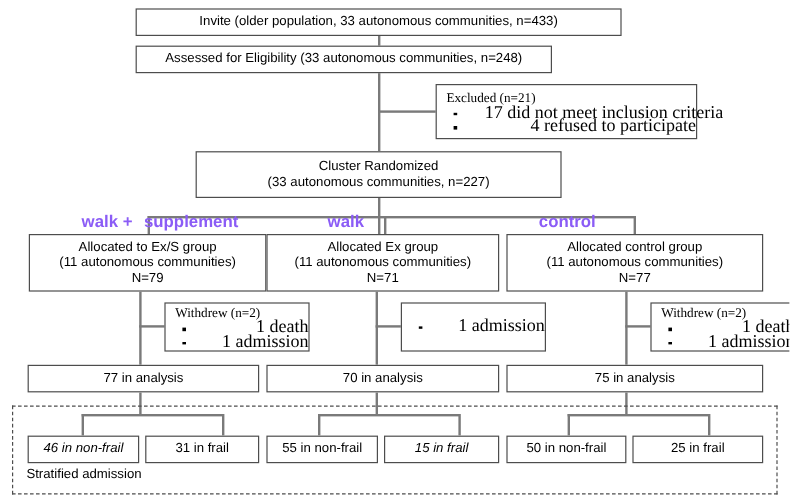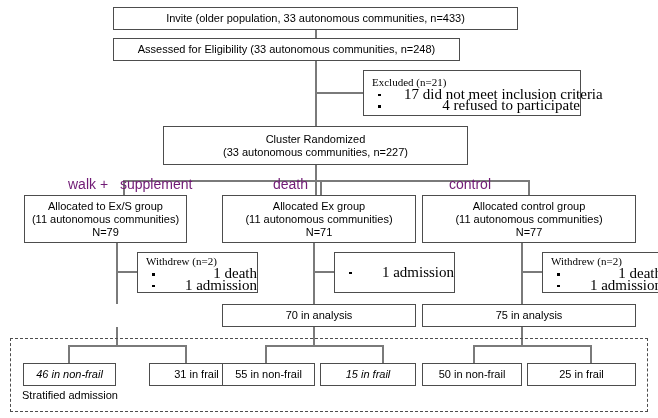--- a/index.html
+++ b/index.html
@@ -64,26 +64,26 @@
   }
   .conn{
     position:absolute;
     background:#7a7a7a;
     z-index:1;
   }
   .v{width:1.5px;}
   .h{height:1.5px;}
   .redlabel{
     position:absolute;
-    color:#701a75;
+    color:#8b5cf6;
     font-size:14px;
     line-height:16px;
     white-space:nowrap;
     z-index:5;
-    font-weight:400;
+    font-weight:700;
   }
   #strat-region{
     position:absolute;
     box-sizing:border-box;
     border:1.5px dashed #4d4d4d;
     background:transparent;
     z-index:2;
   }
   #strat-label{
     position:absolute;
@@ -154,24 +154,24 @@
     </ul>
   </div>
 
   <div class="box" style="left:163px;top:126px;width:305px;height:39px;">
     <span class="ln">Cluster Randomized</span>
     <span class="ln">(33 autonomous communities, n=227)</span>
   </div>
 
   <div class="redlabel" style="left:68px;top:176px;">walk +</div>
   <div class="redlabel" style="left:120px;top:176px;">supplement</div>
-  <div class="redlabel" style="left:273px;top:176px;">death</div>
+  <div class="redlabel" style="left:273px;top:176px;">walk</div>
   <div class="redlabel" style="left:449px;top:176px;">control</div>
 
-  <div class="box" style="left:24px;top:195px;width:163px;height:48px;">
+  <div class="box" style="left:24px;top:195px;width:198px;height:48px;">
     <span class="ln">Allocated to Ex/S group</span>
     <span class="ln">(11 autonomous communities)</span>
     <span class="ln">N=79</span>
   </div>
 
   <div class="box" style="left:222px;top:195px;width:194px;height:48px;">
     <span class="ln">Allocated Ex group</span>
     <span class="ln">(11 autonomous communities)</span>
     <span class="ln">N=71</span>
   </div>
@@ -197,31 +197,34 @@
   </div>
 
   <div class="box left" style="left:542px;top:252px;width:121px;height:41px;">
     <span class="title-line">Withdrew (n=2)</span>
     <ul class="bullets">
       <li>1 death</li>
       <li>1 admission</li>
     </ul>
   </div>
 
+  <div class="box" style="left:23px;top:304px;width:193px;height:23px;">
+    <span class="ln">77 in analysis</span>
+  </div>
   <div class="box" style="left:222px;top:304px;width:194px;height:23px;">
     <span class="ln">70 in analysis</span>
   </div>
   <div class="box" style="left:422px;top:304px;width:214px;height:23px;">
     <span class="ln">75 in analysis</span>
   </div>
 
   <div class="box" style="left:23px;top:363px;width:93px;height:23px;font-style:italic;">
     <span class="ln">46 in non-frail</span>
   </div>
-  <div class="box" style="left:121px;top:363px;width:95px;height:23px;margin-left:28px;">
+  <div class="box" style="left:121px;top:363px;width:95px;height:23px;">
     <span class="ln">31 in frail</span>
   </div>
 
   <div class="box" style="left:222px;top:363px;width:93px;height:23px;">
     <span class="ln">55 in non-frail</span>
   </div>
   <div class="box" style="left:320px;top:363px;width:96px;height:23px;font-style:italic;">
     <span class="ln">15 in frail</span>
   </div>
 

